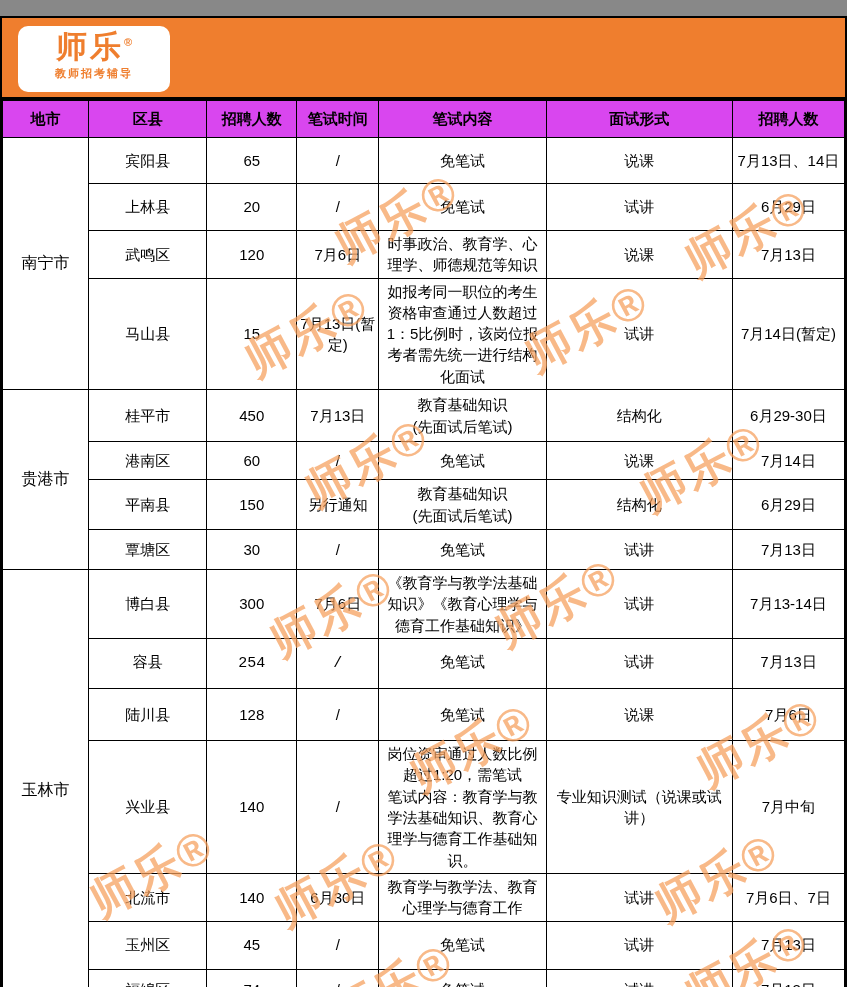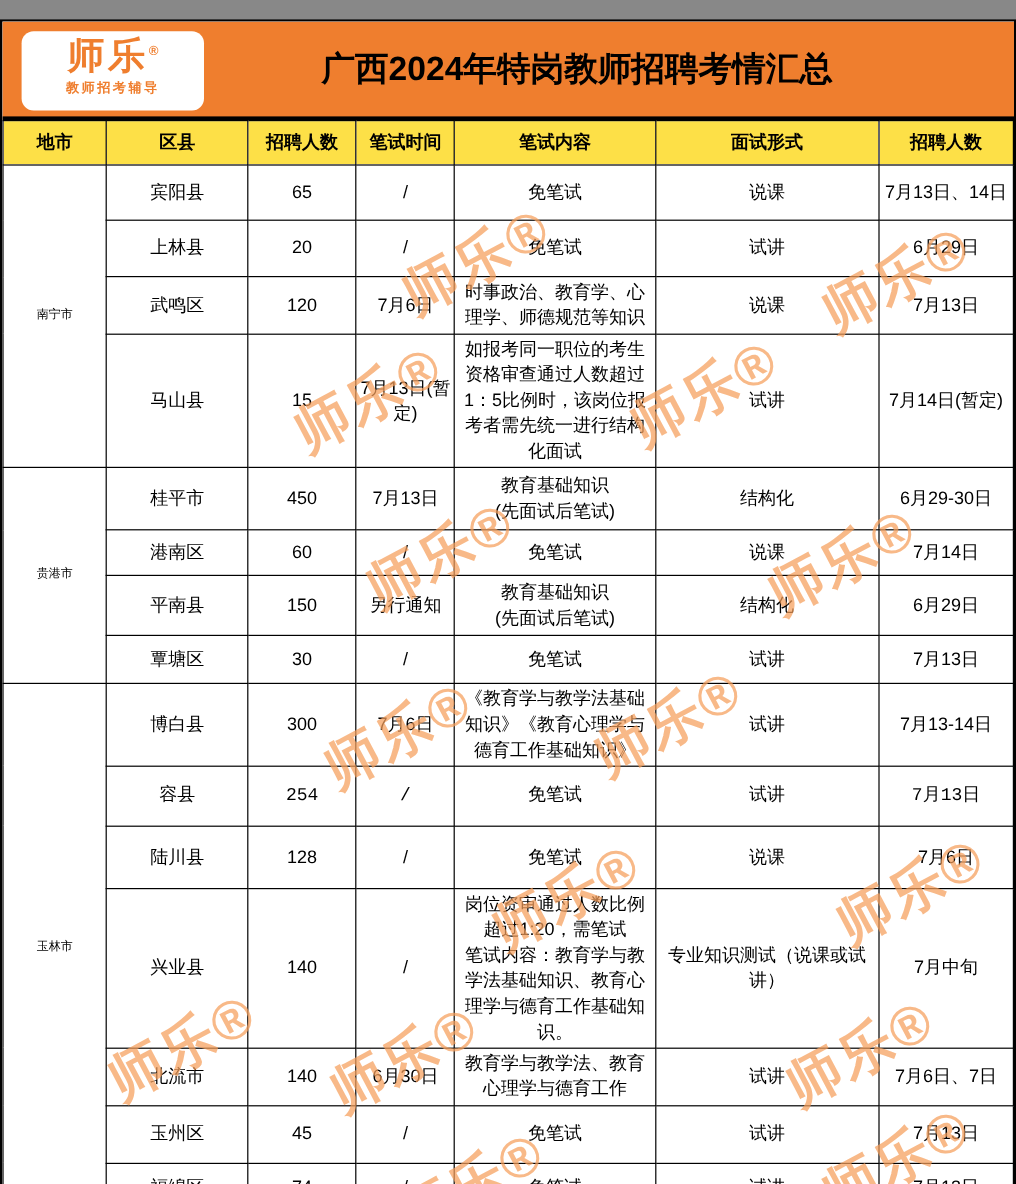--- a/index.html
+++ b/index.html
@@ -25,41 +25,40 @@
     position:absolute; left:115px; right:0; top:50%; transform:translateY(-50%);
     text-align:center; font-size:28px; font-weight:800; color:#000;
   }
   
   table { width:100%; border-collapse:collapse; table-layout:fixed; }
   th, td {
     border:1.5px solid #000; text-align:center; vertical-align:middle;
     font-size:15px; color:#000; padding:2px 3px; line-height:1.42;
     white-space:pre-line; overflow:hidden;
   }
-  thead th { background:#fde047; font-weight:700; height:37px; white-space:nowrap; }
-  td.city { font-size:10px; }
+  thead th { background:#d946ef; font-weight:700; height:37px; white-space:nowrap; }
+  td.city { font-size:16px; }
   
   .wm-layer { position:absolute; inset:0; z-index:10; pointer-events:none; }
   .wm {
     position:absolute; transform:translate(-50%,-50%) rotate(-28deg);
     font-size:46px; font-weight:800; letter-spacing:2px; white-space:nowrap;
     color:rgba(245,158,90,0.72);
   }
 </style>
 </head>
 <body>
 
 <div class="page">
 
   <div class="masthead">
     <div class="logo-card">
       <div class="logo-main"><span>师乐</span><span class="logo-reg">®</span></div>
       <div class="logo-sub">教师招考辅导</div>
     </div>
-    <div class="main-title">广西2024年特岗教师招聘考情汇总</div>
   </div>
 
   <table>
     <colgroup>
       <col style="width:86px">
         <col style="width:118px">
         <col style="width:90px">
       <col style="width:82px">
         <col style="width:167px">
         <col style="width:186px">

